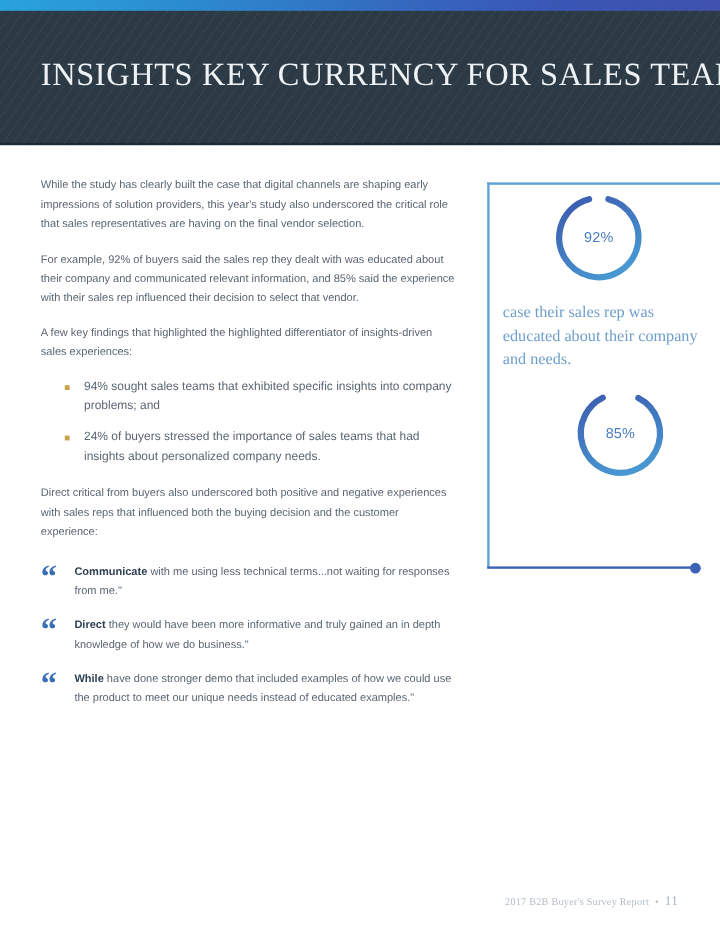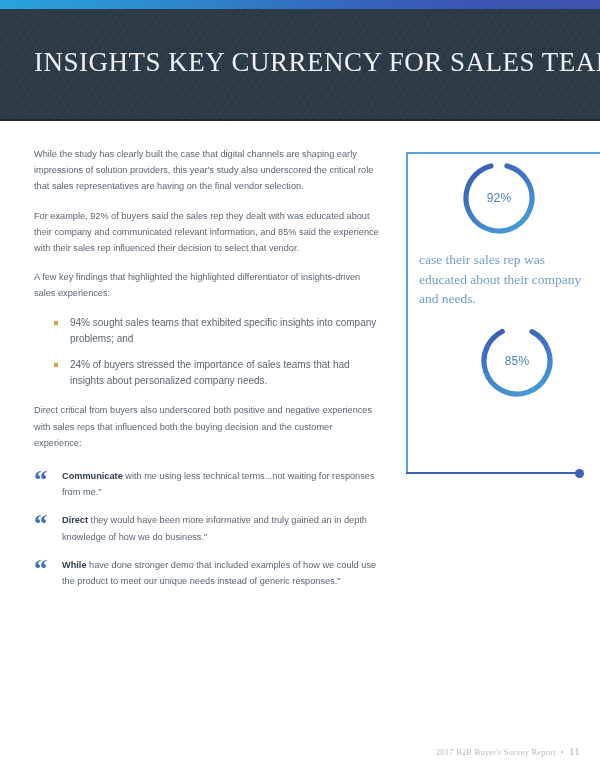--- a/index.html
+++ b/index.html
@@ -236,21 +236,21 @@
     color: #6e9ecb;
   }
 
   
   .footer {
     position: absolute;
     left: 0;
     top: 745px;
     width: 600px;
     text-align: right;
-    padding-right: 20px;
+    padding-right: 35px;
     box-sizing: border-box;
     font-family: "Liberation Serif", "DejaVu Serif", serif;
     font-size: 8.5px;
     color: #b3bcc5;
     letter-spacing: 0.2px;
   }
   .footer-sep {
     display: inline-block;
     margin: 0 5px;
     color: #b3bcc5;
@@ -303,21 +303,21 @@
       <div class="quote-row">
         <span class="quote-mark">“</span>
         <div class="quote-text">
           <span class="quote-lead">Direct</span><span> they would have been more informative and truly gained an in depth knowledge of how we do business."</span>
         </div>
       </div>
 
       <div class="quote-row">
         <span class="quote-mark">“</span>
         <div class="quote-text">
-          <span class="quote-lead">While</span><span> have done stronger demo that included examples of how we could use the product to meet our unique needs instead of generic responses."</span>
+          <span class="quote-lead">While</span><span> have done stronger demo that included examples of how we could use the product to meet our unique needs instead of educated examples."</span>
         </div>
       </div>
 
     </div>
   </div>
 
   <div class="stat-panel">
     <div class="panel-border-top"></div>
     <div class="panel-border-left"></div>
     <div class="panel-border-bottom"></div>

